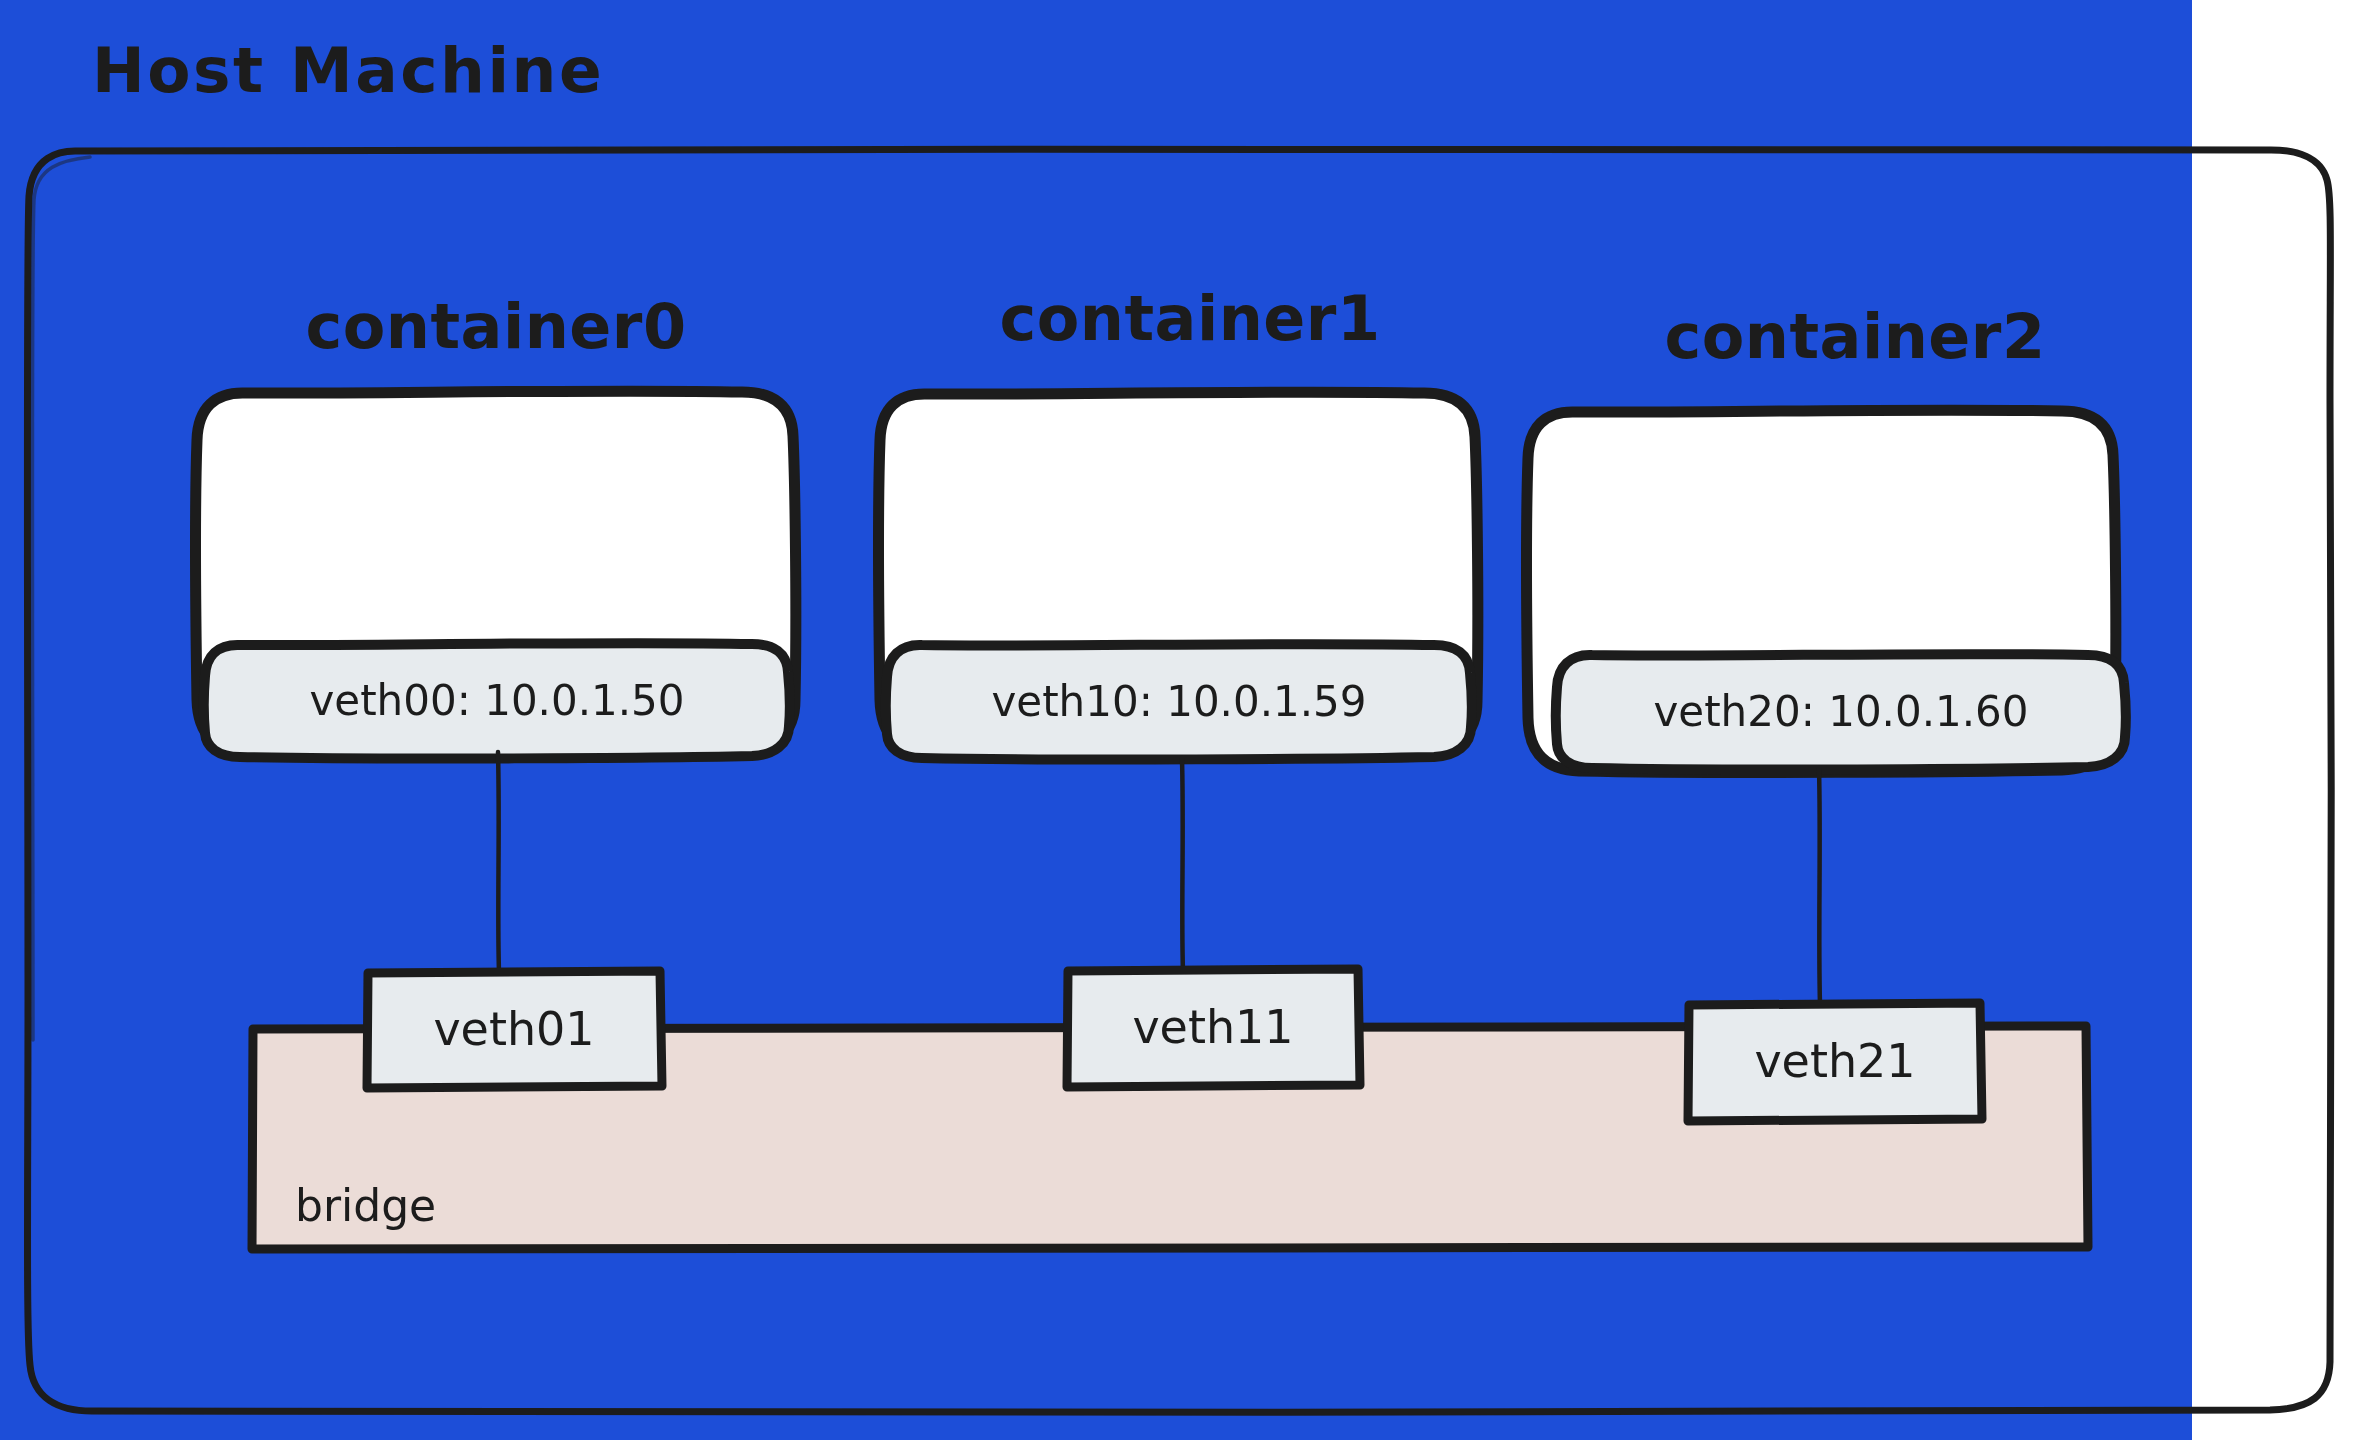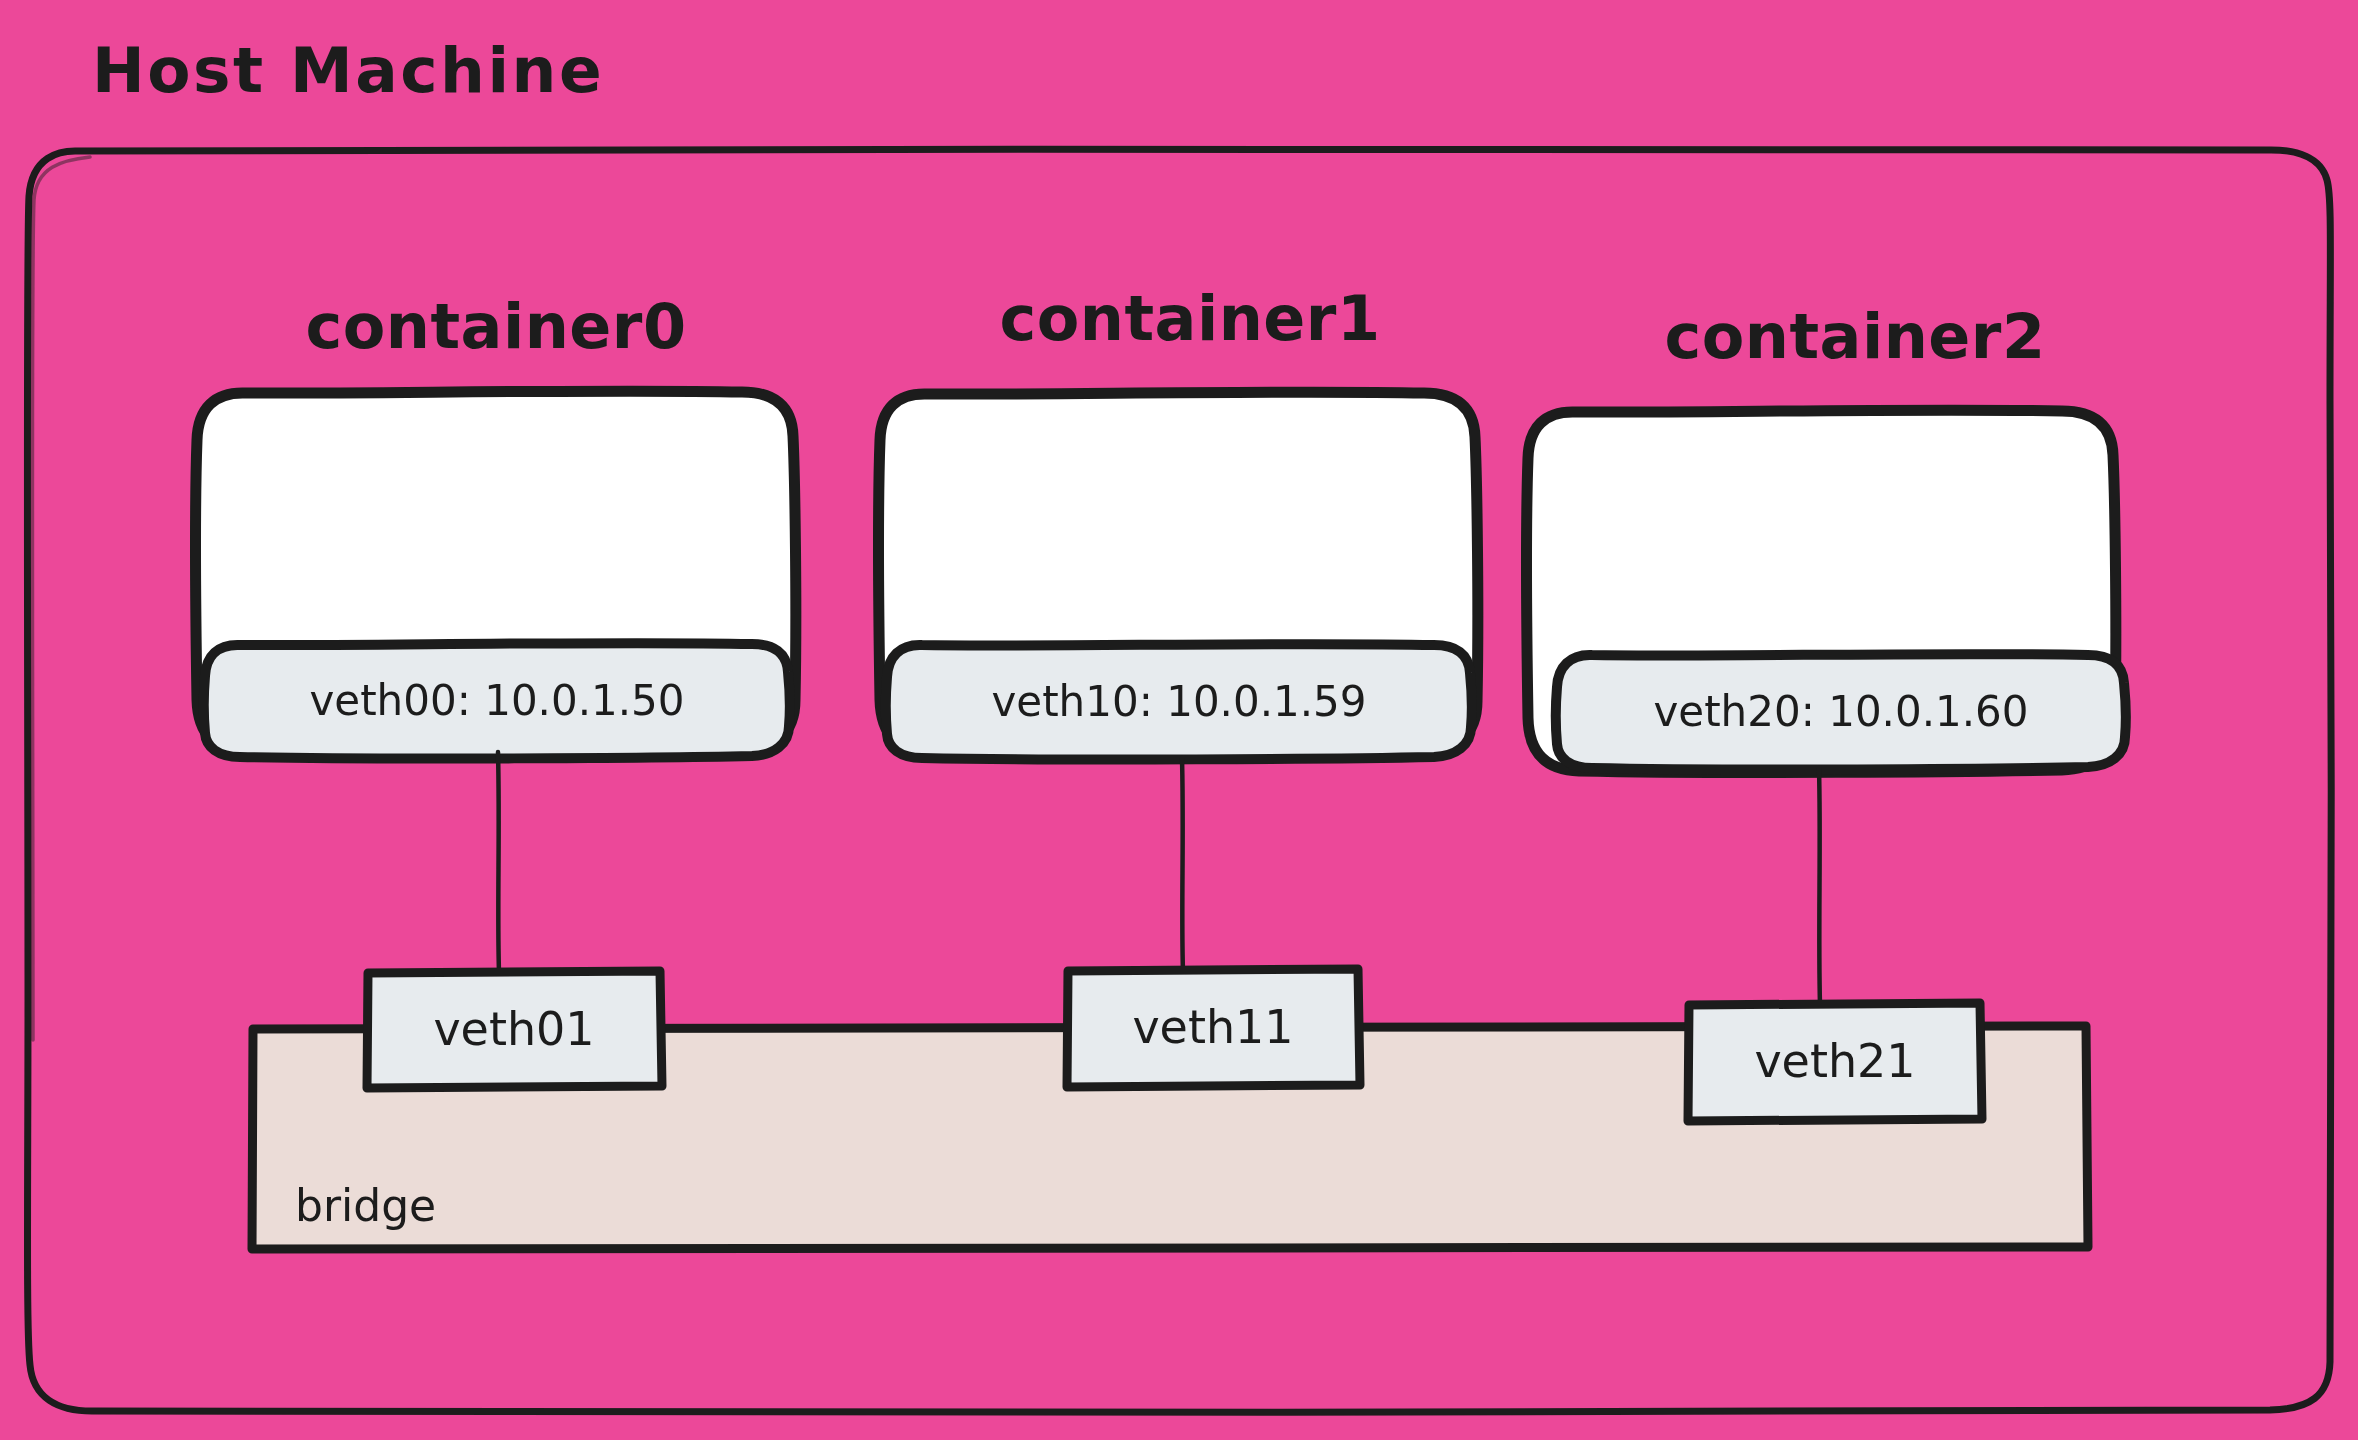--- a/index.html
+++ b/index.html
@@ -8,23 +8,23 @@
     background: #ffffff;
   }
   body {
     width: 2358px;
     height: 1440px;
     font-family: "DejaVu Sans", sans-serif;
     overflow: hidden;
   }
   #stage {
     position: relative;
-    width: 2358px;
+    width: 2192px;
     height: 1440px;
-    background: #ec4899;
+    background: #1d4ed8;
   }
   svg#diagram {
     position: absolute;
     left: 0;
     top: 0;
     width: 2358px;
     height: 1440px;
   }
   .sketch-stroke {
     fill: none;

